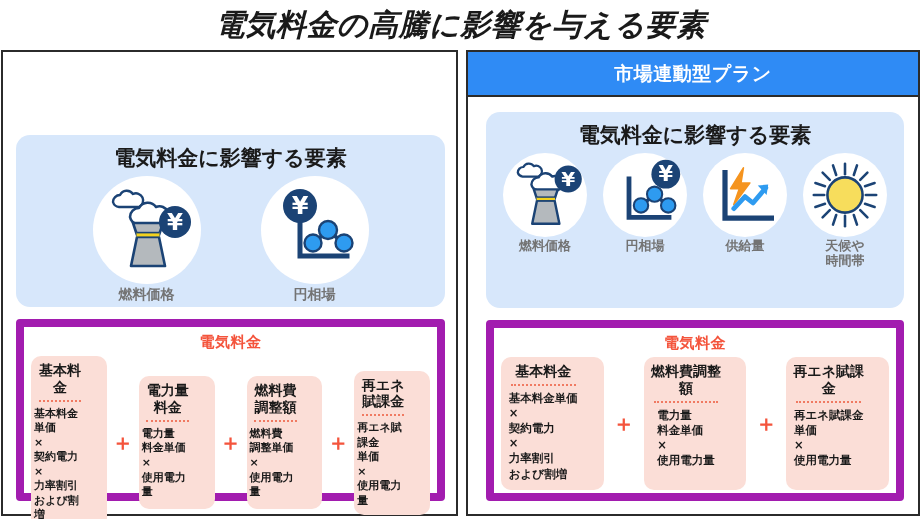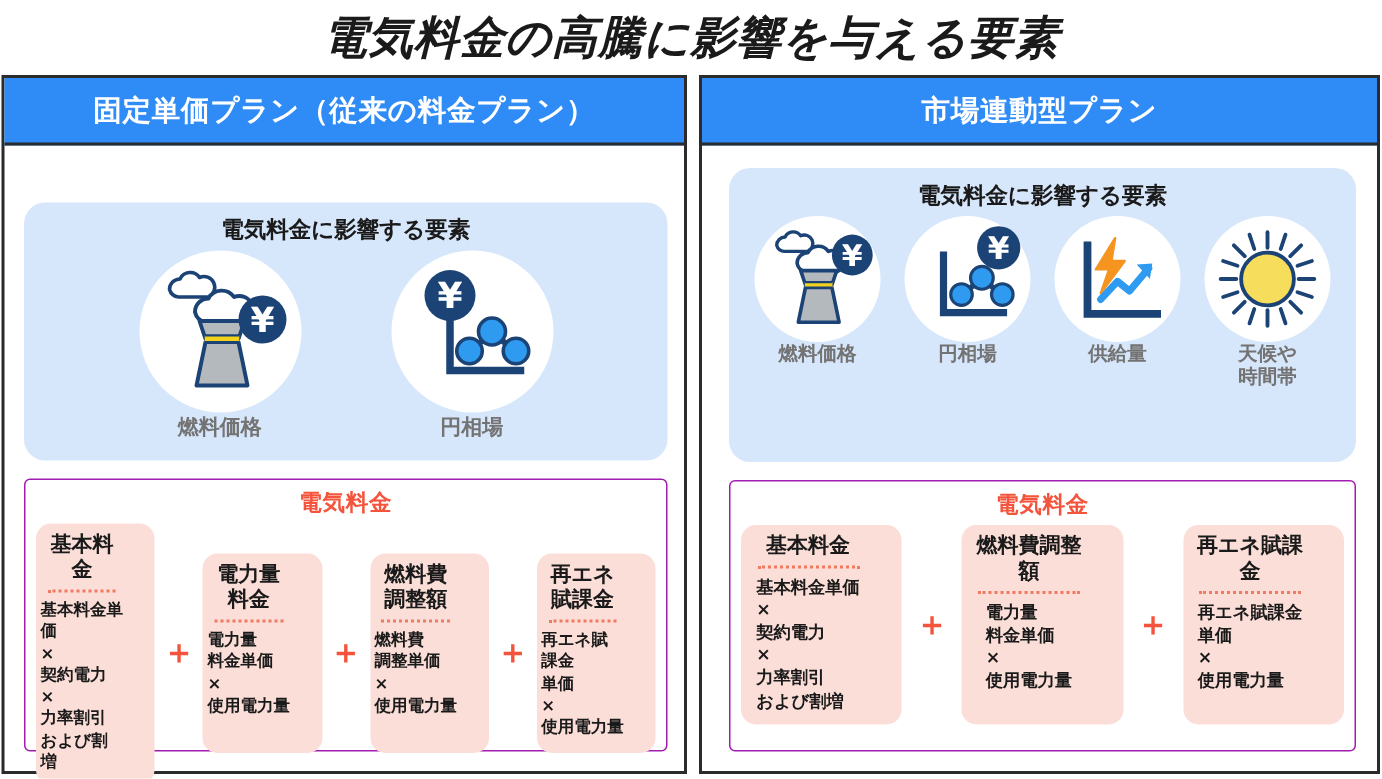--- a/index.html
+++ b/index.html
@@ -46,21 +46,21 @@
   .eq-line .eq-sign { margin:0 7px; font-weight:bold; }
 
   
   .factors-box {
     position:absolute; background:#d7e7fb; border-radius:14px;
   }
   .factors-box.left  { left:13px; top:83px;  width:429px; height:172px; }
   .factors-box.right { left:18px; top:60px;  width:418px; height:196px; }
 
   .factors-title {
-    width:100%; text-align:center; font-size:15px; font-weight:bold;
+    width:100%; text-align:center; font-size:21px; font-weight:bold;
     color:#1a1a1a; padding-top:9px;
   }
 
   .icon-row {
     display:flex; justify-content:center; align-items:flex-start;
     margin-top:4px;
   }
   .icon-cell { display:flex; flex-direction:column; align-items:center; }
   .icon-cell.l { width:168px; }
   .icon-cell.r { width:100px; }
@@ -74,21 +74,21 @@
   .icon-disc.r { width:84px;  height:84px; }
 
   .icon-label {
     margin-top:2px; text-align:center; font-size:14px; font-weight:bold;
     color:#737373; line-height:1.15;
   }
   .icon-label.r { font-size:13px; }
 
   
   .bill-box {
-    position:absolute; border:1px solid #a21caf; border-radius:4px;
+    position:absolute; border:8px solid #a21caf; border-radius:4px;
     background:#ffffff;
   }
   .bill-box.left  { left:13px; top:267px; width:429px; height:182px; }
   .bill-box.right { left:18px; top:268px; width:418px; height:181px; }
 
   .bill-title {
     width:100%; text-align:center; font-size:15px; font-weight:bold;
     color:#f4543c; padding-top:6px; letter-spacing:0.5px;
   }
 
@@ -125,23 +125,20 @@
   .plus.r { padding:0 9px; }
 </style>
 </head>
 <body>
 
 <div id="root">
 
   <div class="main-title">電気料金の高騰に影響を与える要素</div>
 
   <div class="panel panel-left">
-    <div class="panel-header">
-      <span class="ph-text">固定単価プラン（従来の料金プラン）</span>
-    </div>
 
 
     <div class="factors-box left">
       <div class="factors-title">電気料金に影響する要素</div>
       <div class="icon-row">
 
         <div class="icon-cell l">
           <div class="icon-disc l">
             <svg width="100" height="100" viewBox="0 0 100 100">
 

